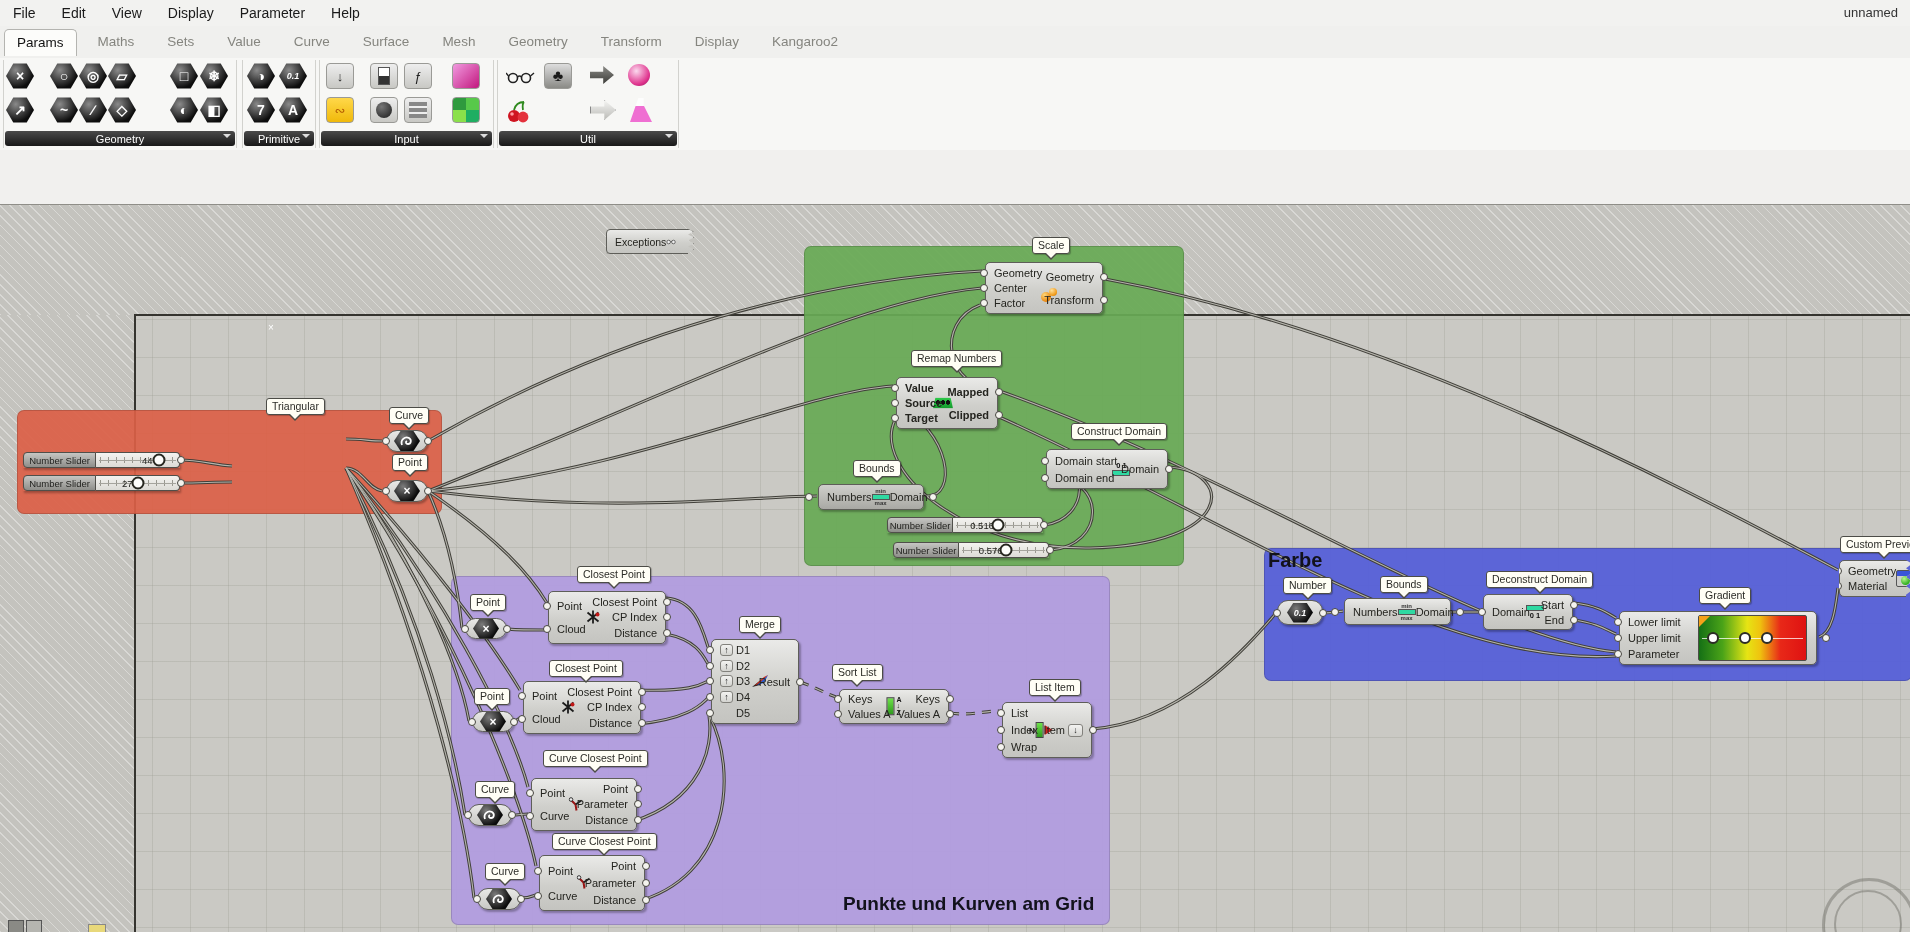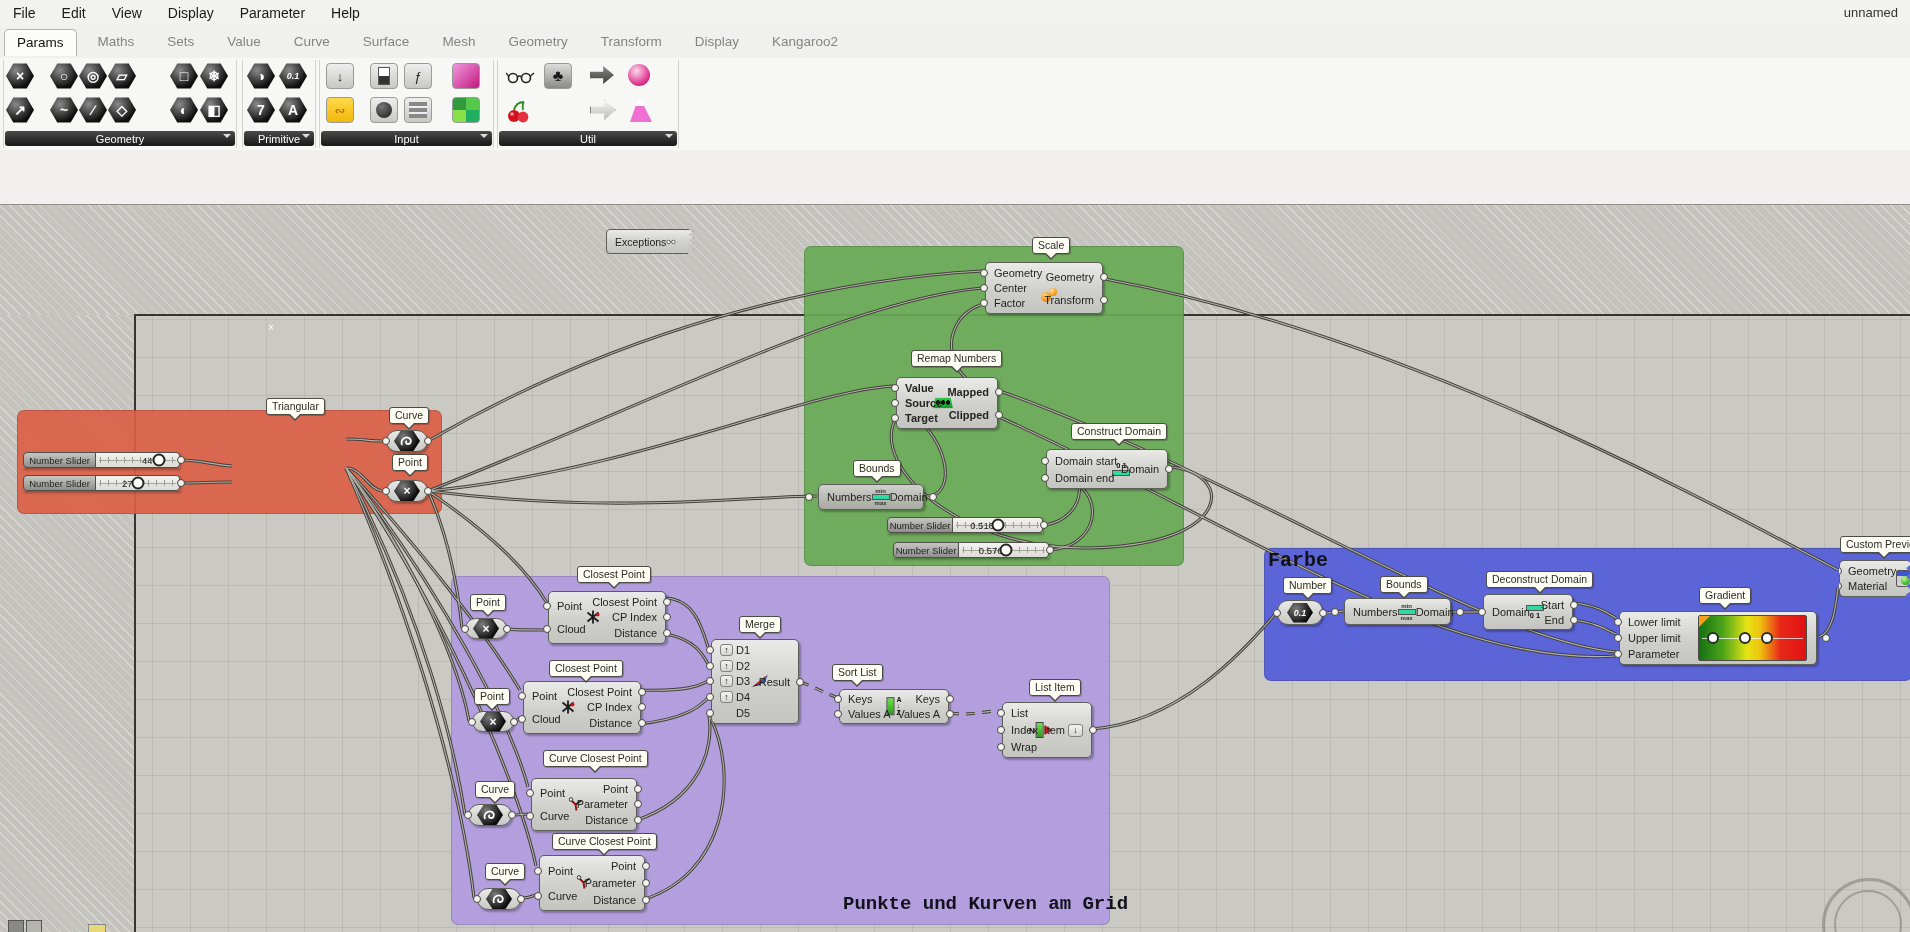--- a/index.html
+++ b/index.html
@@ -47,21 +47,21 @@
   .ctsep{position:absolute;top:168px;width:1px;height:26px;background:#bdbcb8;}
 
   
   #canvas{position:absolute;left:0;top:205px;width:1910px;height:727px;background:#cac9c4;
     background-image:linear-gradient(rgba(160,159,150,.33) 1px,transparent 1px),
       linear-gradient(90deg,rgba(160,159,150,.33) 1px,transparent 1px);background-size:38px 38px;}
   .hatch{position:absolute;background:#c4c3be;
     background-image:repeating-linear-gradient(45deg,rgba(255,255,255,.35) 0 1px,transparent 1px 7px);}
   .docline{position:absolute;background:#35342f;}
   .grect{position:absolute;border-radius:7px;border:1px solid rgba(0,0,0,.15);}
-  .gtitle{position:absolute;font-weight:bold;color:#12121c;z-index:4;font-family:Liberation Mono, monospace;}
+  .gtitle{position:absolute;font-weight:bold;color:#12121c;z-index:4;}
 
   #wires{position:absolute;left:0;top:0;width:1910px;height:932px;z-index:2;pointer-events:none;}
   .w{fill:none;stroke:#403f39;stroke-width:3.1;}
   .wi{fill:none;stroke:#b5b4ac;stroke-width:1.1;}
   .wd{stroke-dasharray:9 7;}
 
   
   .comp{position:absolute;z-index:3;background:linear-gradient(180deg,#eaeae8,#cfcfcb 55%,#c4c4c0);
     border:1.5px solid #5e5e59;border-radius:5px;box-shadow:1.5px 2px 2px rgba(0,0,0,.28);
     display:flex;justify-content:space-between;padding:2px 8px;font-size:11px;color:#24241f;box-sizing:border-box;}

